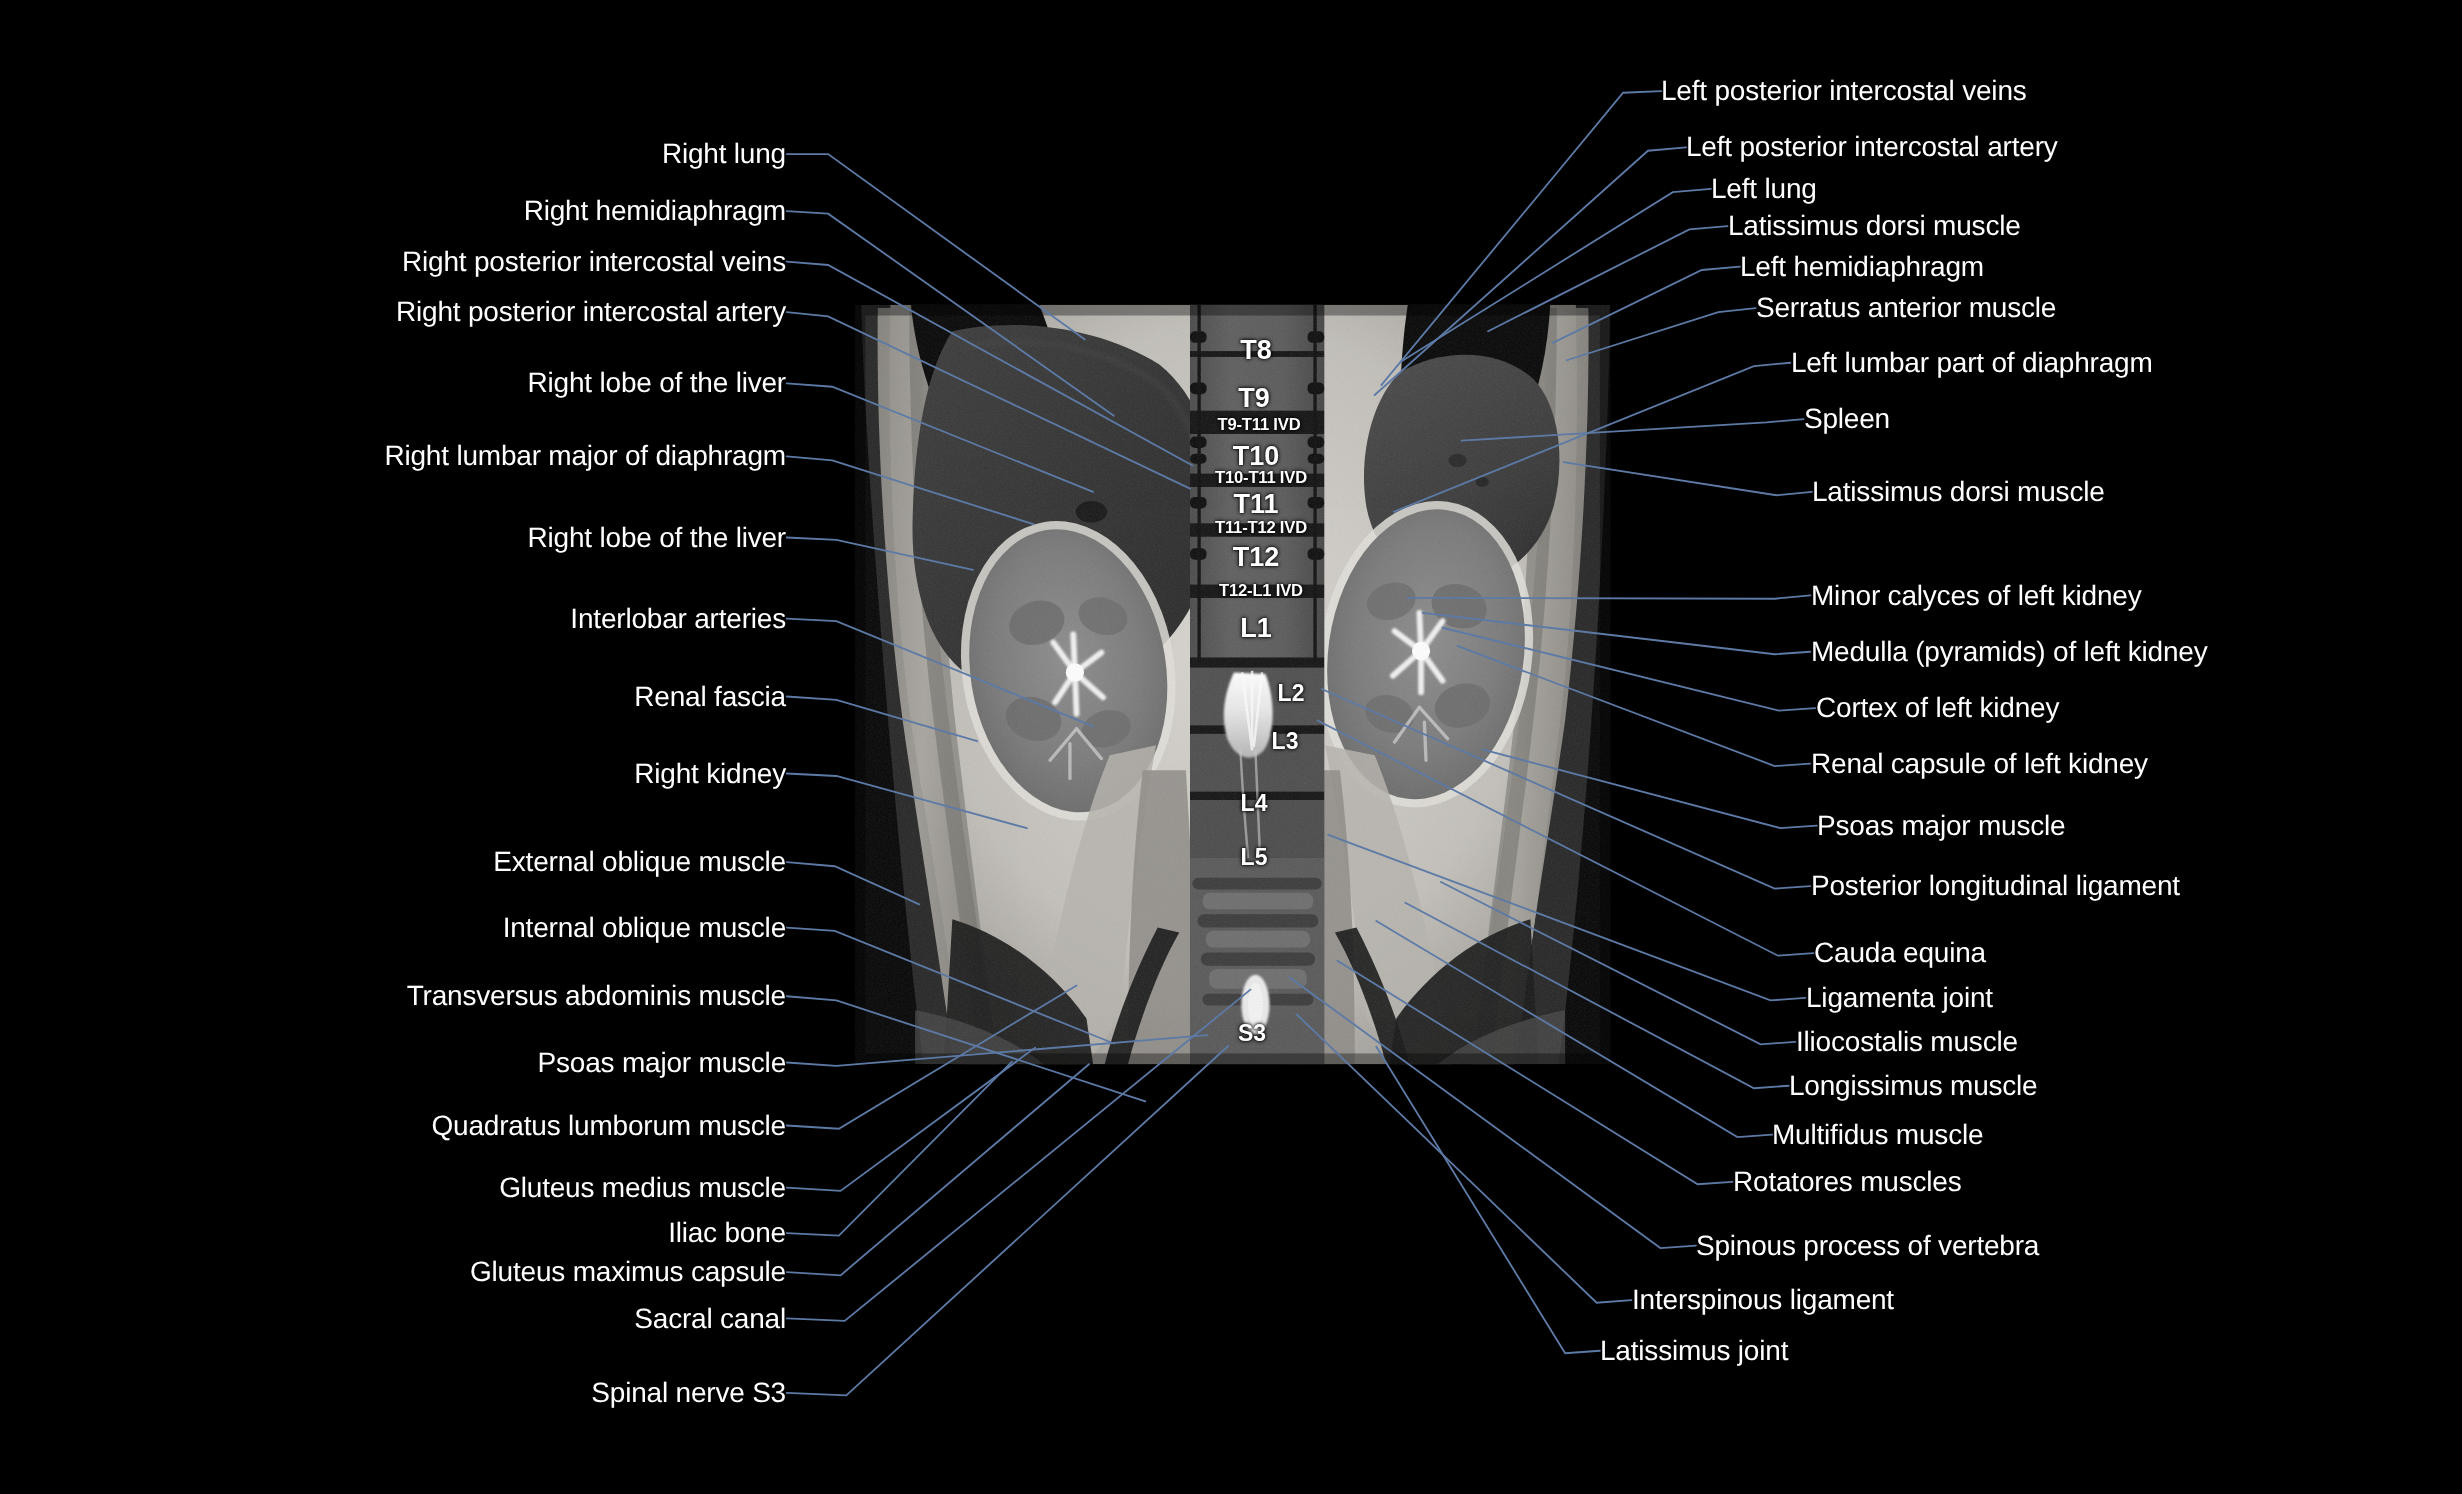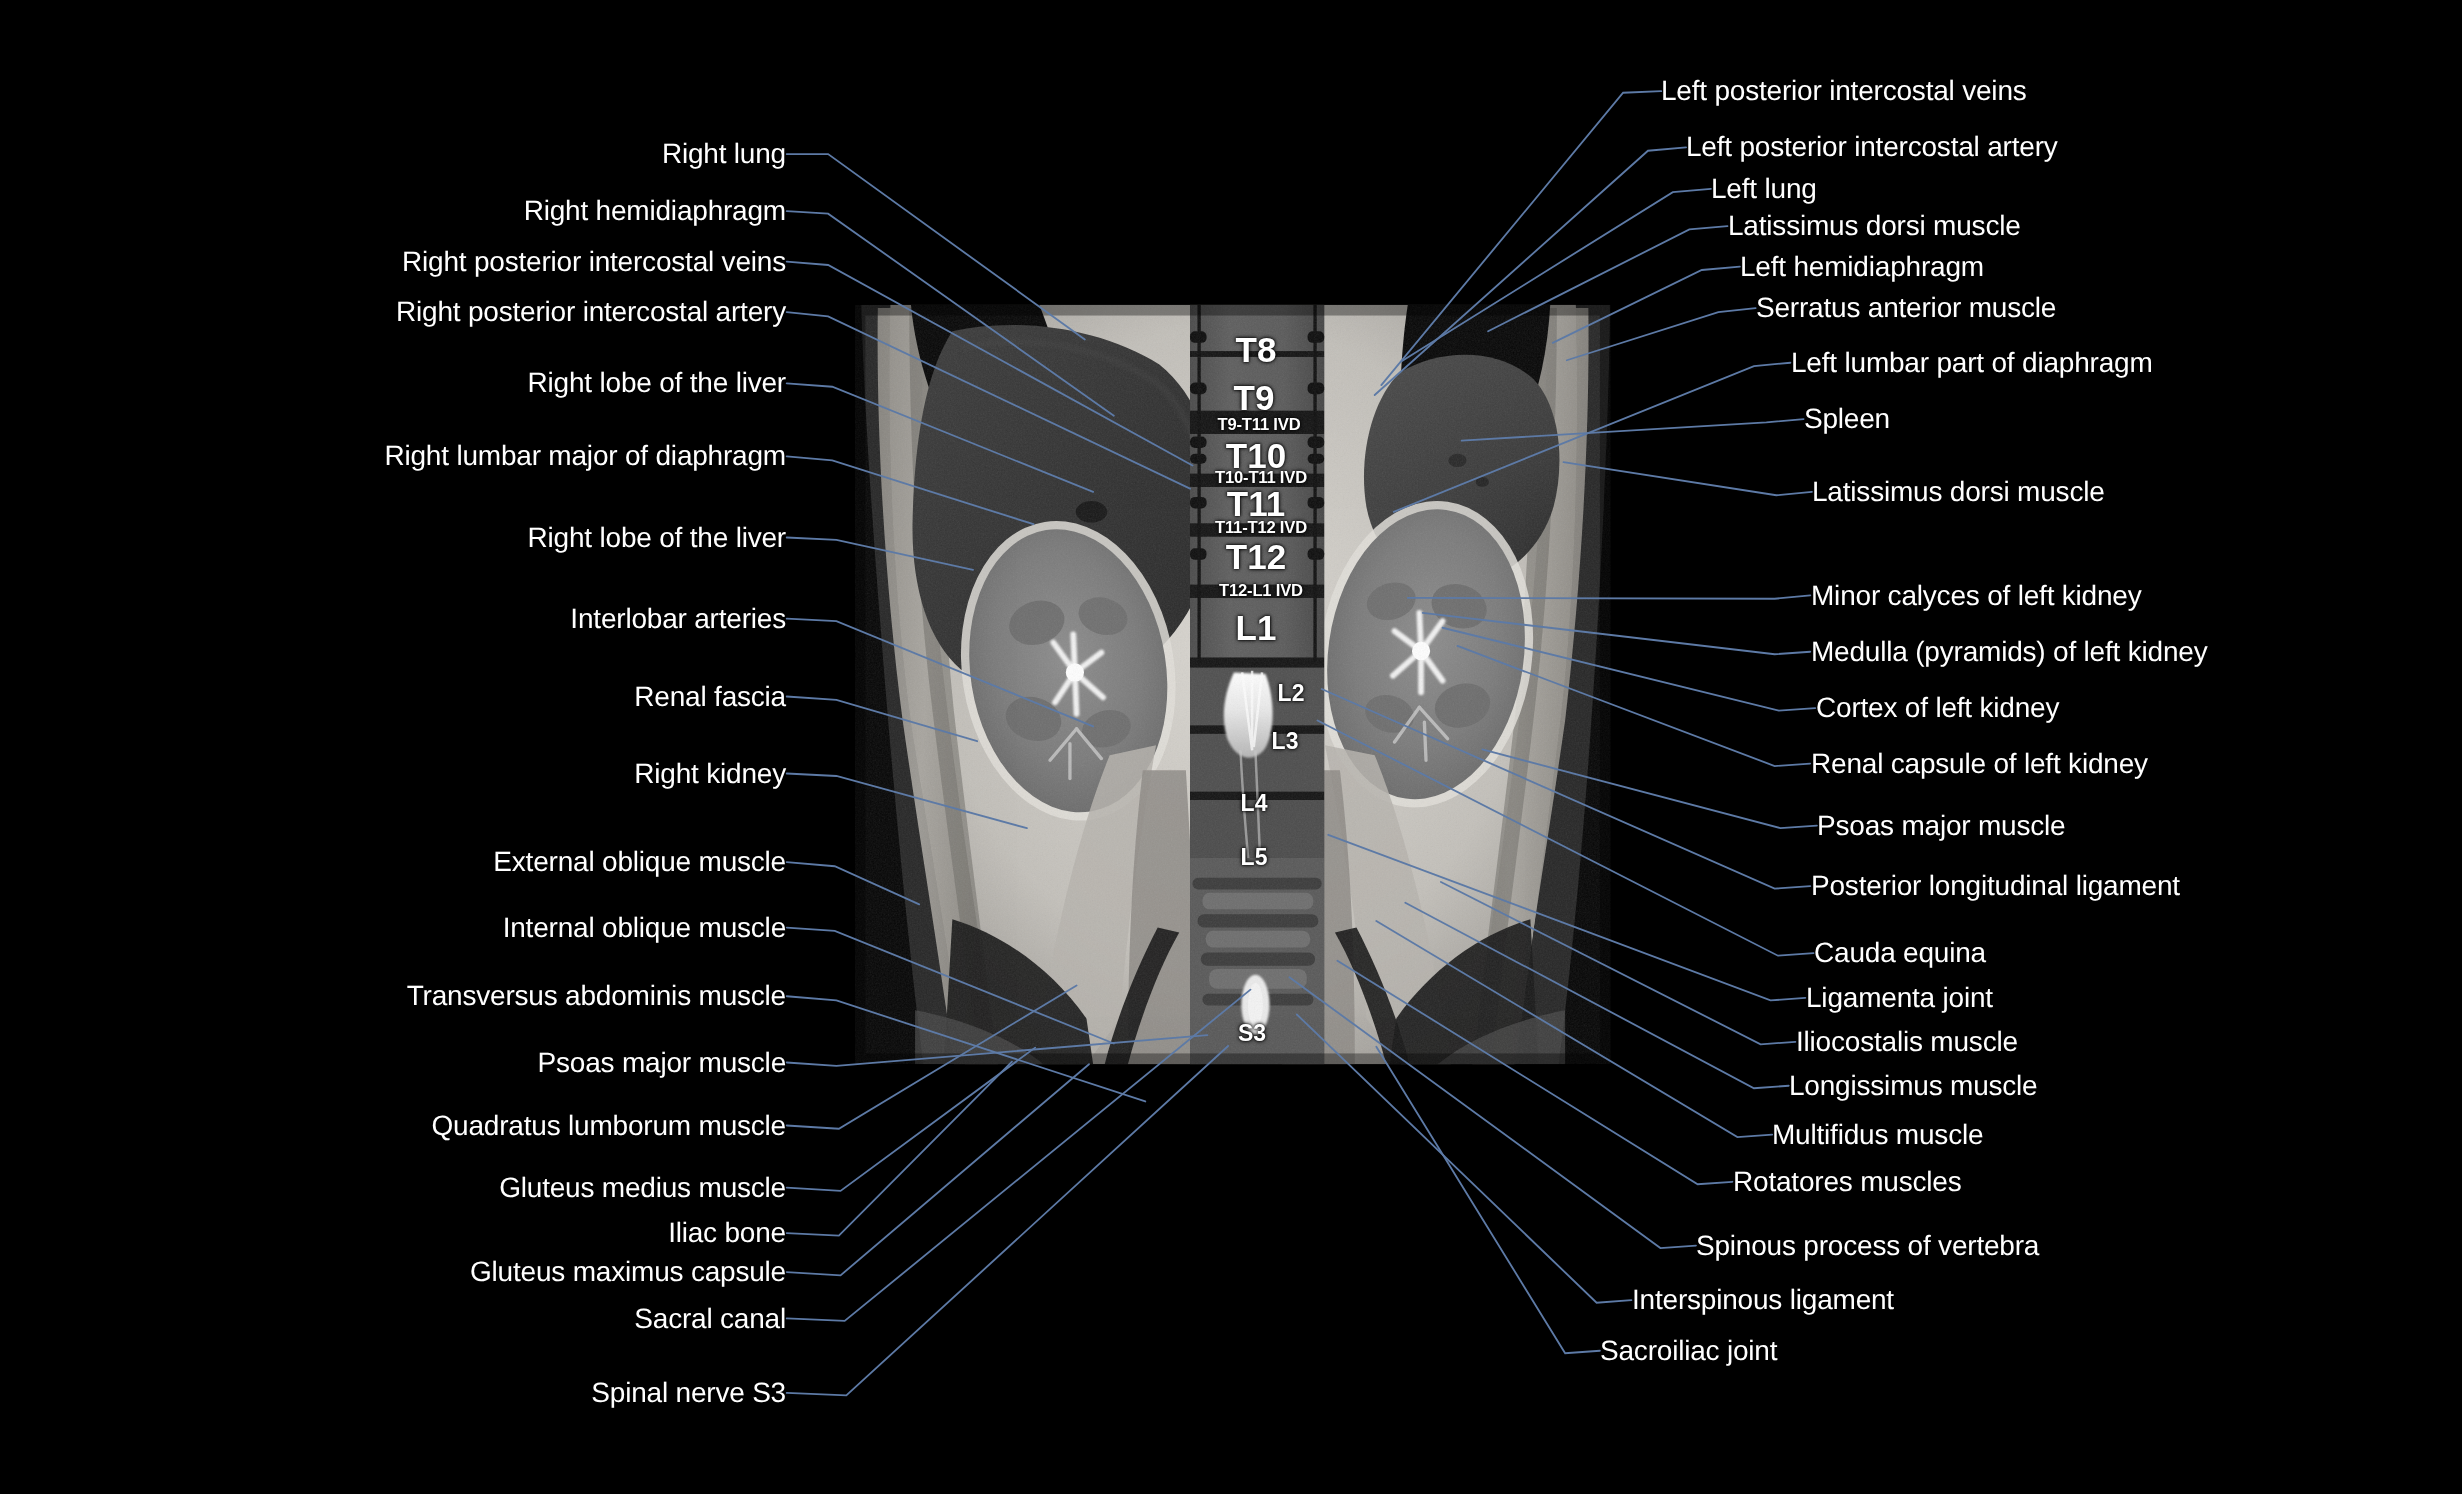--- a/index.html
+++ b/index.html
@@ -41,21 +41,21 @@
   .label.left  { text-align: right; transform: translateY(-50%); }
   .label.right { text-align: center;  transform: translateY(-50%); }
   .vlabel {
     position: absolute;
     color: #ffffff;
     white-space: nowrap;
     font-weight: 700;
     transform: translate(-50%, -50%);
     text-shadow: 0 0 2.5px #000, 0 0 4.1px #000;
   }
-  .vlabel.big   { font-size: 35px; }
+  .vlabel.big   { font-size: 27px; }
   .vlabel.mid   { font-size: 23px; }
   .vlabel.small { font-size: 16.6px; font-weight: 700; letter-spacing: -0.2px; }
 </style>
 </head>
 <body>
 
 <div id="stage">
 
   <svg id="mri-layer" viewBox="0 0 2973 1804" preserveAspectRatio="none">
     <defs>
@@ -420,21 +420,21 @@
       <div class="label right" style="left: 1817px; top: 826px;">Psoas major muscle</div>
       <div class="label right" style="left: 1811px; top: 886px;">Posterior longitudinal ligament</div>
       <div class="label right" style="left: 1814px; top: 953px;">Cauda equina</div>
       <div class="label right" style="left: 1806px; top: 998px;">Ligamenta joint</div>
       <div class="label right" style="left: 1796px; top: 1042px;">Iliocostalis muscle</div>
       <div class="label right" style="left: 1789px; top: 1086px;">Longissimus muscle</div>
       <div class="label right" style="left: 1772px; top: 1135px;">Multifidus muscle</div>
       <div class="label right" style="left: 1733px; top: 1182px;">Rotatores muscles</div>
       <div class="label right" style="left: 1696px; top: 1246px;">Spinous process of vertebra</div>
       <div class="label right" style="left: 1632px; top: 1300px;">Interspinous ligament</div>
-      <div class="label right" style="left: 1600px; top: 1351px;">Sacroiliac joint</div>
+      <div class="label right" style="left: 1600px; top: 1351px;">Latissimus joint</div>
     </div>
   <div id="vertebra-label-layer">
       <div class="vlabel big" style="left: 1256px; top: 350px;">T8</div>
       <div class="vlabel big" style="left: 1254px; top: 398px;">T9</div>
       <div class="vlabel small" style="left: 1259px; top: 425px;">T9-T11 IVD</div>
       <div class="vlabel big" style="left: 1256px; top: 456px;">T10</div>
       <div class="vlabel small" style="left: 1261px; top: 478px;">T10-T11 IVD</div>
       <div class="vlabel big" style="left: 1256px; top: 504px;">T11</div>
       <div class="vlabel small" style="left: 1261px; top: 528px;">T11-T12 IVD</div>
       <div class="vlabel big" style="left: 1256px; top: 557px;">T12</div>

